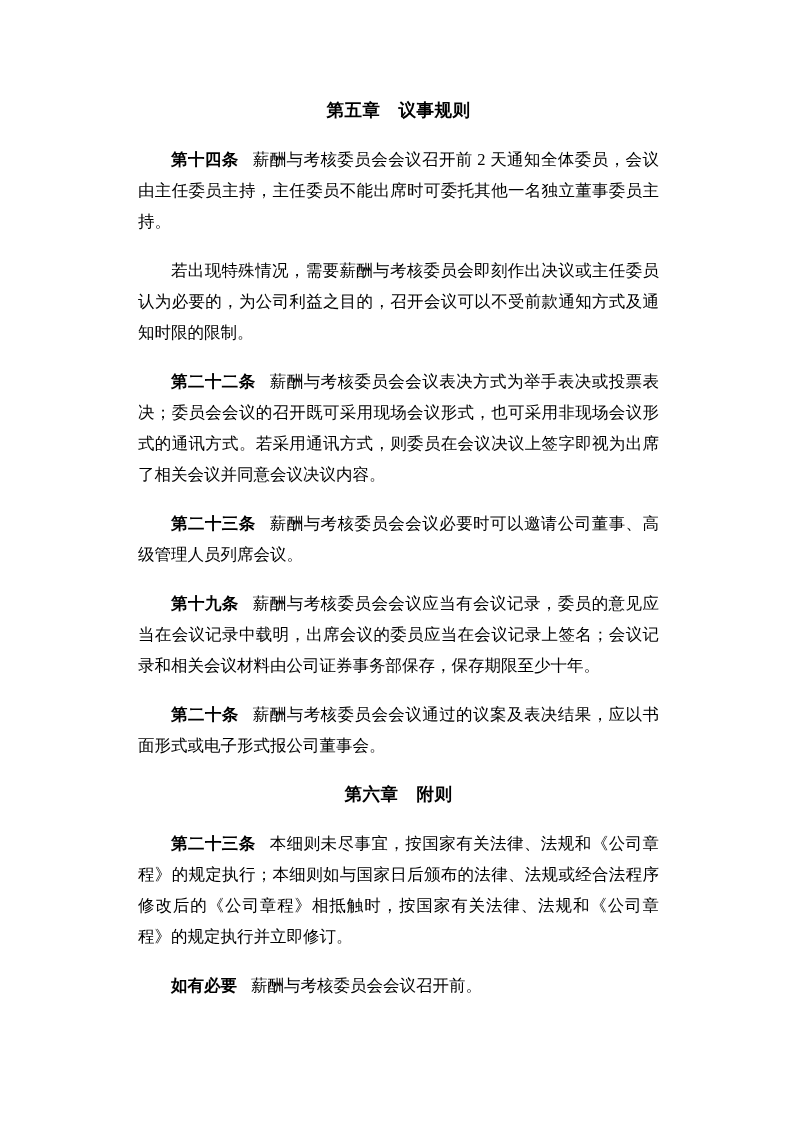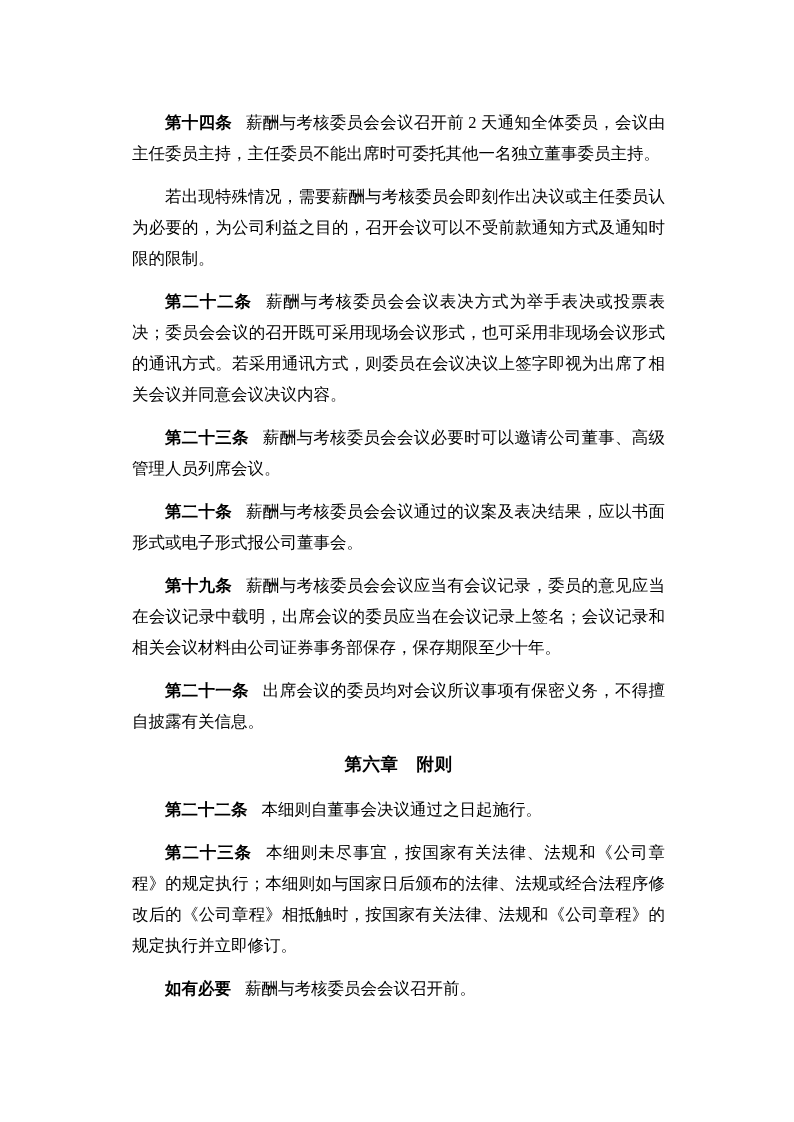--- a/index.html
+++ b/index.html
@@ -25,57 +25,56 @@
     font-size: 17.5px;
     font-weight: bold;
     text-align: center;
     margin: 0 0 14px 0;
     line-height: 31px;
     letter-spacing: 0.5px;
   }
   .chapter:not(:first-child) .chapter-heading {
   }
   .para {
-    margin: 12px;
+    margin: 18px;
     text-indent: 2em;
     text-align: justify;
     text-justify: inter-ideograph;
   }
   .term {
     font-weight: bold;
     padding-right: 0.85em;
   }
 </style>
 </head>
 <body>
 
 <div class="page" id="doc">
   <section class="chapter">
+    <h2 class="chapter-heading">第五章　议事规则</h2>
     <div class="chapter-paragraphs">
   <p class="para"><b class="term">第十四条</b><span>薪酬与考核委员会会议召开前 2 天通知全体委员，会议由主任委员主持，主任委员不能出席时可委托其他一名独立董事委员主持。</span></p>
 
   <p class="para"><span>若出现特殊情况，需要薪酬与考核委员会即刻作出决议或主任委员认为必要的，为公司利益之目的，召开会议可以不受前款通知方式及通知时限的限制。</span></p>
 
 
   <p class="para"><b class="term">第二十二条</b><span>薪酬与考核委员会会议表决方式为举手表决或投票表决；委员会会议的召开既可采用现场会议形式，也可采用非现场会议形式的通讯方式。若采用通讯方式，则委员在会议决议上签字即视为出席了相关会议并同意会议决议内容。</span></p>
 
   <p class="para"><b class="term">第二十三条</b><span>薪酬与考核委员会会议必要时可以邀请公司董事、高级管理人员列席会议。</span></p>
 
 
+  <p class="para"><b class="term">第十九条</b><span>薪酬与考核委员会会议应当有会议记录，委员的意见应当在会议记录中载明，出席会议的委员应当在会议记录上签名；会议记录和相关会议材料由公司证券事务部保存，保存期限至少十年。</span></p>
+
   <p class="para"><b class="term">第二十条</b><span>薪酬与考核委员会会议通过的议案及表决结果，应以书面形式或电子形式报公司董事会。</span></p>
 
-  <p class="para"><b class="term">第十九条</b><span>薪酬与考核委员会会议应当有会议记录，委员的意见应当在会议记录中载明，出席会议的委员应当在会议记录上签名；会议记录和相关会议材料由公司证券事务部保存，保存期限至少十年。</span></p>
-
-  <p class="para"><b class="term">第二十一条</b><span>出席会议的委员均对会议所议事项有保密义务，不得擅自披露有关信息。</span></p>
 </div>
   </section>
 
   <section class="chapter">
     <h2 class="chapter-heading">第六章　附则</h2>
     <div class="chapter-paragraphs">
-  <p class="para"><b class="term">第二十二条</b><span>本细则自董事会决议通过之日起施行。</span></p>
 
   <p class="para"><b class="term">第二十三条</b><span>本细则未尽事宜，按国家有关法律、法规和《公司章程》的规定执行；本细则如与国家日后颁布的法律、法规或经合法程序修改后的《公司章程》相抵触时，按国家有关法律、法规和《公司章程》的规定执行并立即修订。</span></p>
 
   <p class="para"><b class="term">如有必要</b><span>薪酬与考核委员会会议召开前。</span></p>
 </div>
   </section>
 </div>
 
 </body></html>

